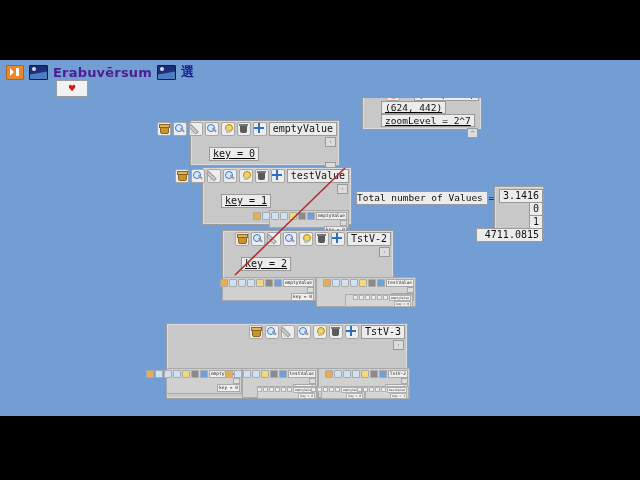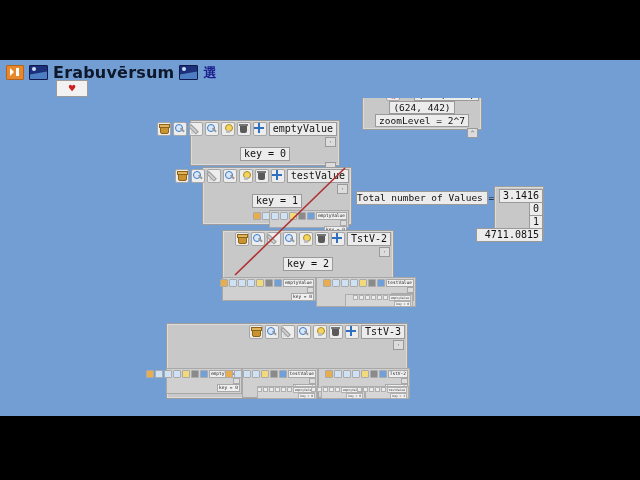--- a/index.html
+++ b/index.html
@@ -9,22 +9,22 @@
   #screen{position:relative;width:640px;height:480px;background:#000;}
 
   
   #world{position:absolute;left:0;top:60px;width:640px;height:356px;
          background:#729ed4;overflow:hidden;}
 
   
   #titlebar{position:absolute;left:0;top:60px;width:640px;height:38px;
             background:#729ed4;z-index:30;}
   .tb-row{position:absolute;left:6px;top:3px;display:flex;align-items:center;gap:5px;}
-  .tb-title{color:#0f172a;font-family:"DejaVu Sans","Liberation Sans",sans-serif;
-            font-weight:bold;font-size:16px;letter-spacing:.2px;}
+  .tb-title{color:#4c1d95;font-family:"DejaVu Sans","Liberation Sans",sans-serif;
+            font-weight:bold;font-size:13px;letter-spacing:.2px;}
   .tb-cjk{color:#1b1f8c;font-family:"DejaVu Sans","Liberation Sans",sans-serif;
           font-weight:bold;font-size:13px;}
   .ic{display:inline-block;line-height:1;}
   .ic-play{width:16px;height:13px;background:#e8872b;border:1px solid #b4651c;
            position:relative;border-radius:1px;}
   .ic-play:before{content:"";position:absolute;left:3px;top:2px;
            border-left:4px solid #fff;border-top:4px solid transparent;
            border-bottom:4px solid transparent;}
   .ic-play:after{content:"";position:absolute;left:9px;top:2px;width:3px;height:8px;background:#fff;}
   .ic-flag{width:17px;height:13px;background:#1b2f7a;border:1px solid #10194a;
@@ -98,21 +98,21 @@
   #numPanel{left:494px;top:186px;width:48px;padding-bottom:2px;}
   #numPanel .numrow{display:flex;justify-content:flex-end;}
   #numPanel .field{font-size:10px;line-height:12px;}
 
   
   #emptyValue{left:190px;top:120px;width:148px;height:44px;}
   #testValue {left:202px;top:167px;width:148px;height:54px;}
   #tstv2     {left:222px;top:230px;width:170px;height:66px;}
   #tstv3     {left:166px;top:307px;width:240px;height:72px;}
 
-  .keyline{display:flex;justify-content:center;padding:0 18px;}
+  .keyline{display:flex;justify-content:flex-start;padding:0 18px;text-decoration:underline;}
 
   
   .mini{position:absolute;background:#d0d0d0;border:1px solid #a8a8a8;}
   .mini .mhalo{display:flex;align-items:center;justify-content:flex-end;gap:1px;padding:1px 1px 0 1px;}
   .mhicon{width:6px;height:6px;border:1px solid #aaa;background:#ececec;border-radius:1px;flex:0 0 auto;}
   .mhicon.o{background:#e7ad4e;}
   .mhicon.b{background:#cfe1f5;}
   .mhicon.y{background:#f2da7a;}
   .mhicon.d{background:#8a8a8a;}
   .mhicon.m{background:#6fa0da;}

